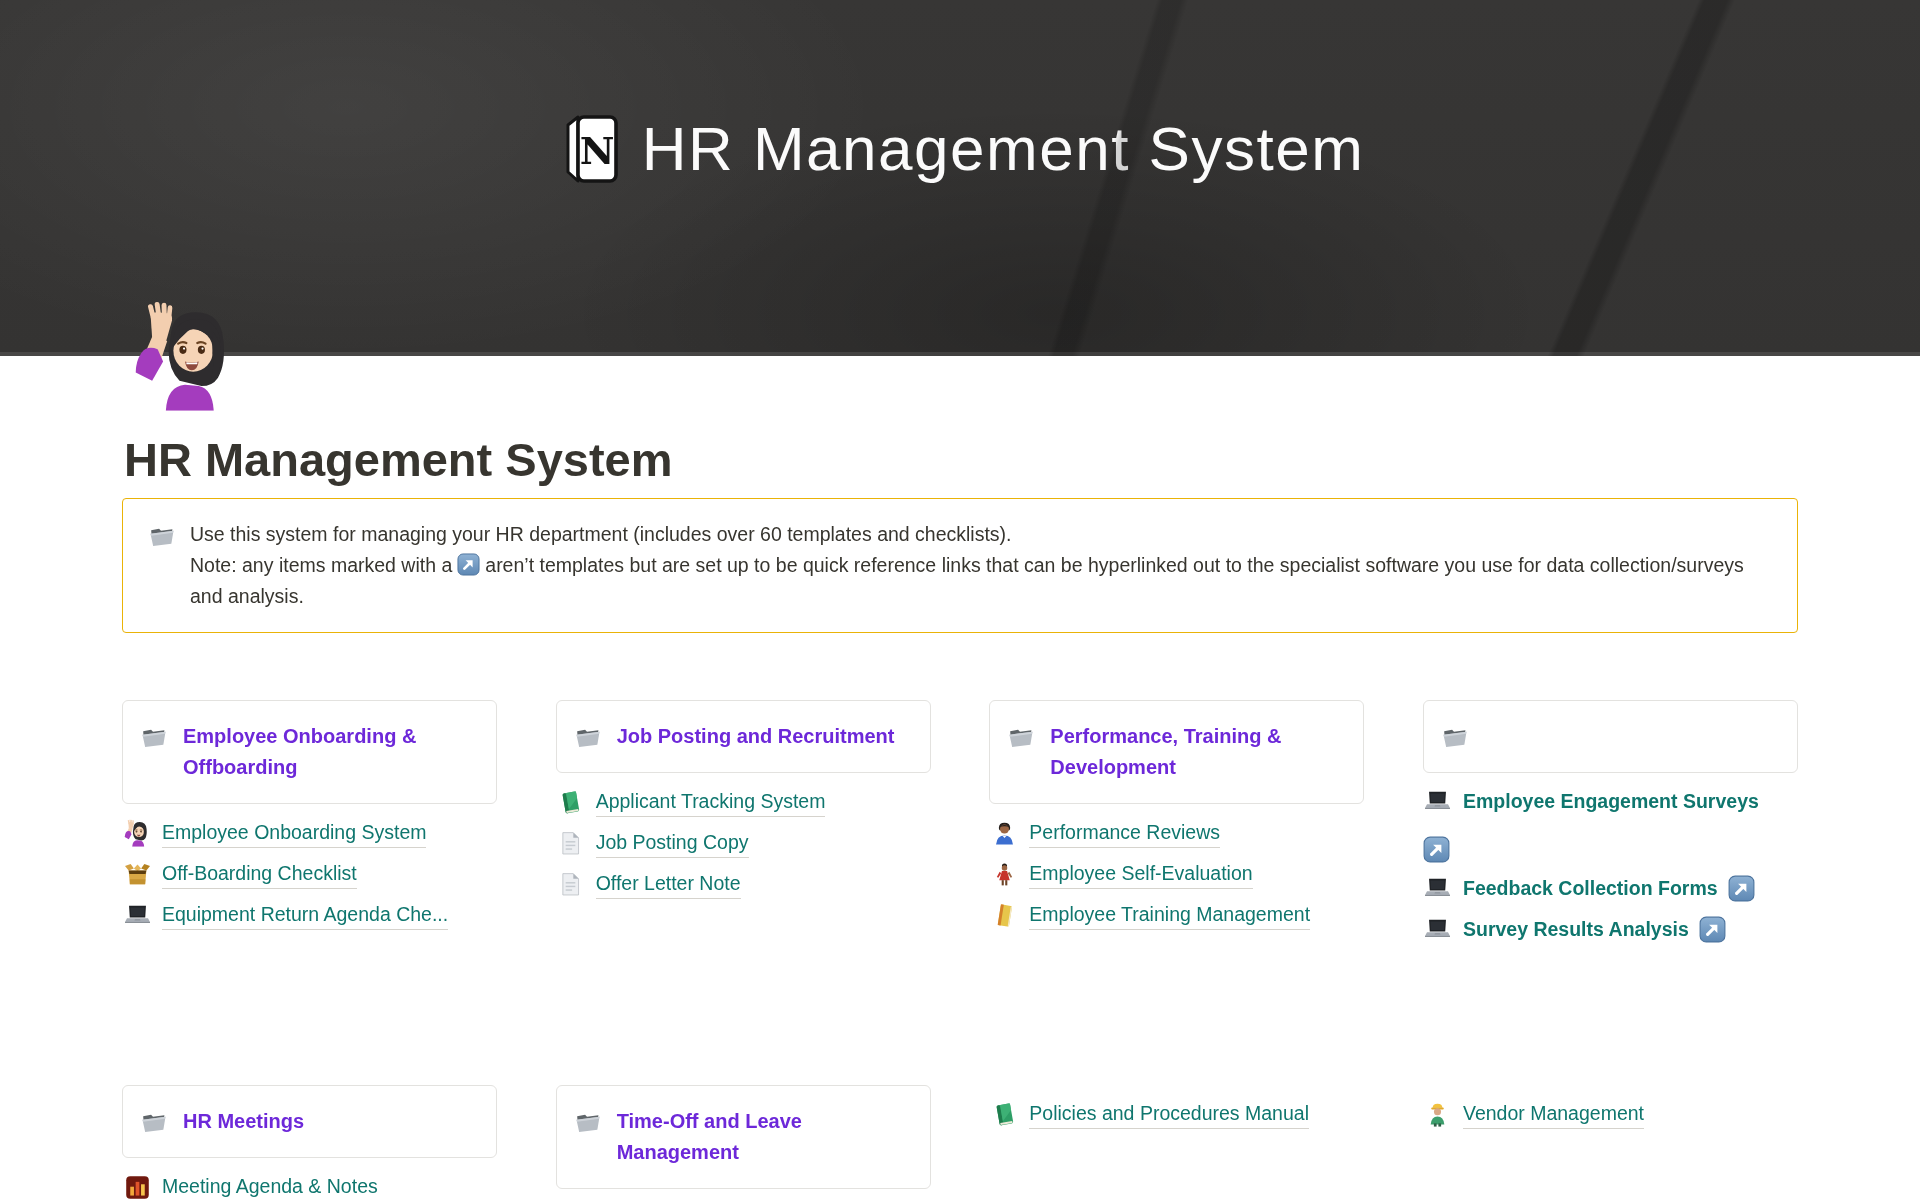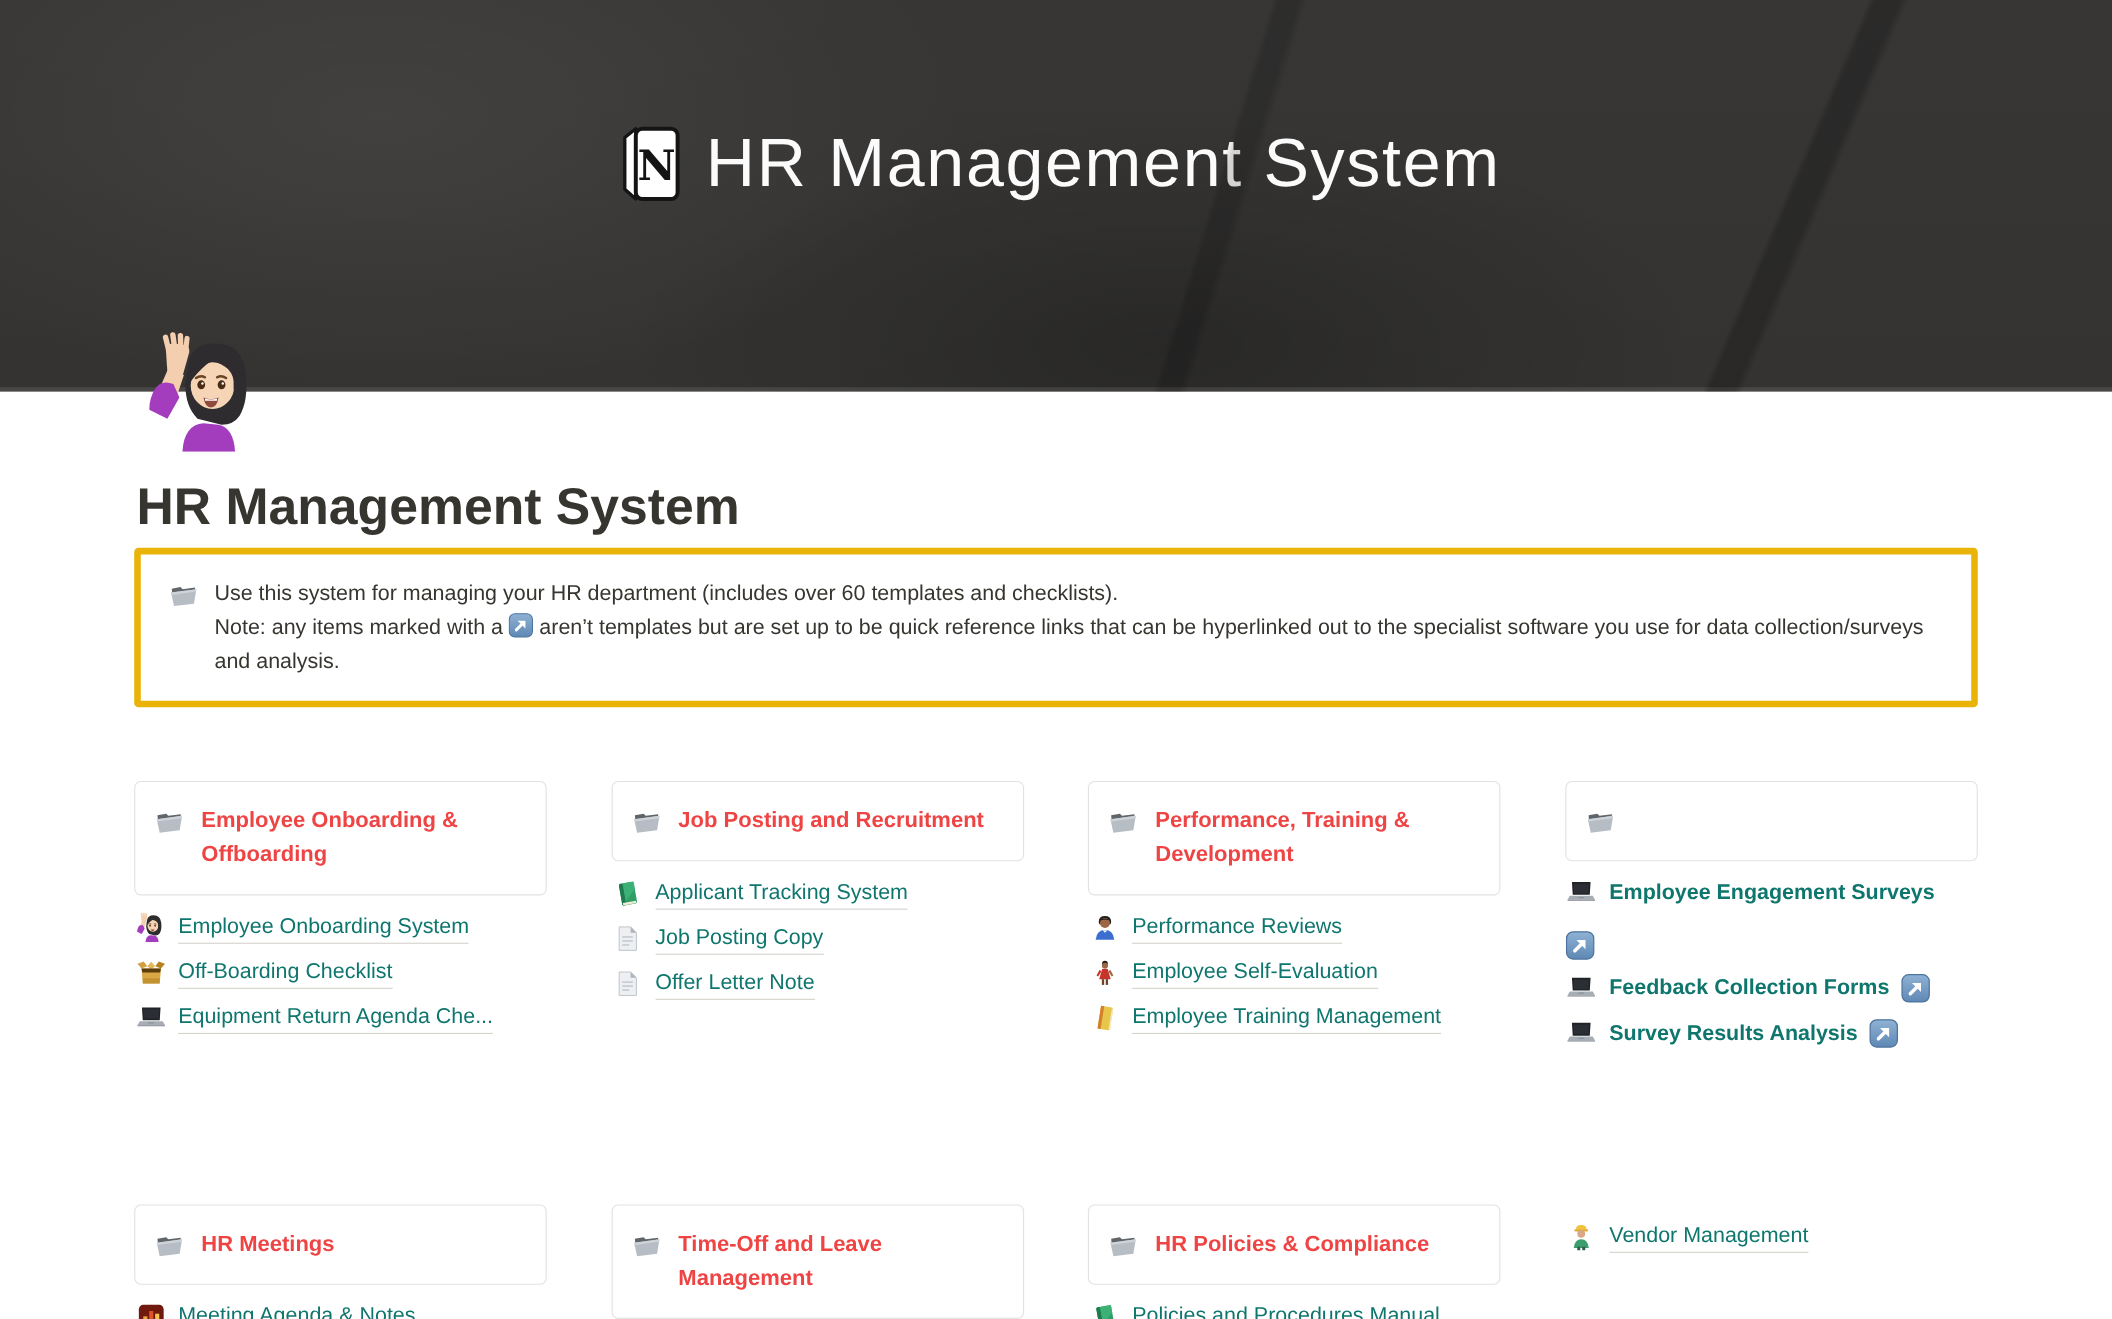--- a/index.html
+++ b/index.html
@@ -19,35 +19,35 @@
   .banner-inner{position:absolute;left:0;top:112px;width:100%;display:flex;align-items:center;
     justify-content:center;gap:16px;}
   .banner-title{font-size:62px;font-weight:400;letter-spacing:1.5px;color:#FBFBFB;line-height:1.1;}
   .notion-logo{width:70px;height:74px;flex:none;}
   
   .page-icon{position:absolute;left:133px;top:294px;width:104px;height:124px;z-index:5;}
   
   .content{position:relative;margin:0 0 0 122px;width:1676px;}
   h1.page-title{margin:76px 0 0 2px;font-size:47px;line-height:56px;font-weight:700;color:#37352F;}
   
-  .callout{box-sizing:border-box;margin-top:10px;width:1676px;border:6px solid #eab308;border-radius:4px;
+  .callout{box-sizing:border-box;margin-top:10px;width:1676px;border:1px solid #eab308;border-radius:4px;
     background:#fff;padding:20px 20px 20px 24px;display:flex;gap:13px;}
   .callout .co-ic{width:30px;height:30px;flex:none;margin-top:2px;}
   .co-text{font-size:19.5px;line-height:31px;color:#37352F;}
   .co-text p{margin:0;}
   .inline-arrow{width:23px;height:23px;vertical-align:-4px;margin:0 5px;}
   
   .grid{display:grid;grid-template-columns:repeat(4,375px);justify-content:space-between;
     width:1676px;margin-top:67px;}
   .col{min-width:0;}
   .col.r1{height:385px;}
   .card{box-sizing:border-box;width:100%;border:1px solid #E3E2DF;border-radius:6px;background:#fff;
     padding:20px 16px;display:flex;gap:14px;align-items:flex-start;cursor:pointer;}
   .card .c-ic{width:30px;height:30px;flex:none;margin-top:1px;}
-  .card-title{font-size:20px;font-weight:700;line-height:31px;color:#ef4444;}
+  .card-title{font-size:20px;font-weight:700;line-height:31px;color:#6d28d9;}
   ul.items{list-style:none;margin:13px 0 0;padding:0;}
   ul.items li{display:flex;align-items:center;gap:10px;min-height:32px;margin:0 0 9px;flex-wrap:wrap;row-gap:10px;}
   .ic{width:30px;height:30px;flex:none;display:flex;align-items:center;justify-content:center;}
   .ic svg{width:29px;height:29px;}
   .lbl{font-size:19.5px;font-weight:500;line-height:26px;color:#0f766e;text-decoration:none;cursor:pointer;}
   .u{border-bottom:1.6px solid #D6D3CD;padding-bottom:2px;}
   .plain .lbl{font-weight:600;cursor:default;text-align:right;}
   .t-arrow{width:27px;height:27px;flex:none;}
   .break{flex-basis:100%;height:0;}
   .defs-svg{position:absolute;width:0;height:0;overflow:hidden;}
@@ -390,26 +390,20 @@
     <section class="col">
       <div class="card">
         <svg class="c-ic">
             <use href="#sy-folder"></use>
           </svg>
         <span class="card-title">Time-Off and Leave Management</span>
       </div>
     </section>
 
     <section class="col">
-      <div class="card">
-        <svg class="c-ic">
-            <use href="#sy-folder"></use>
-          </svg>
-        <span class="card-title">HR Policies &amp; Compliance</span>
-      </div>
       <ul class="items">
         <li>
           <span class="ic">
               <svg viewBox="0 0 36 36">
                 <use href="#sy-gbook"></use>
               </svg>
             </span>
           <a class="lbl u">Policies and Procedures Manual</a>
         </li>
       </ul>

